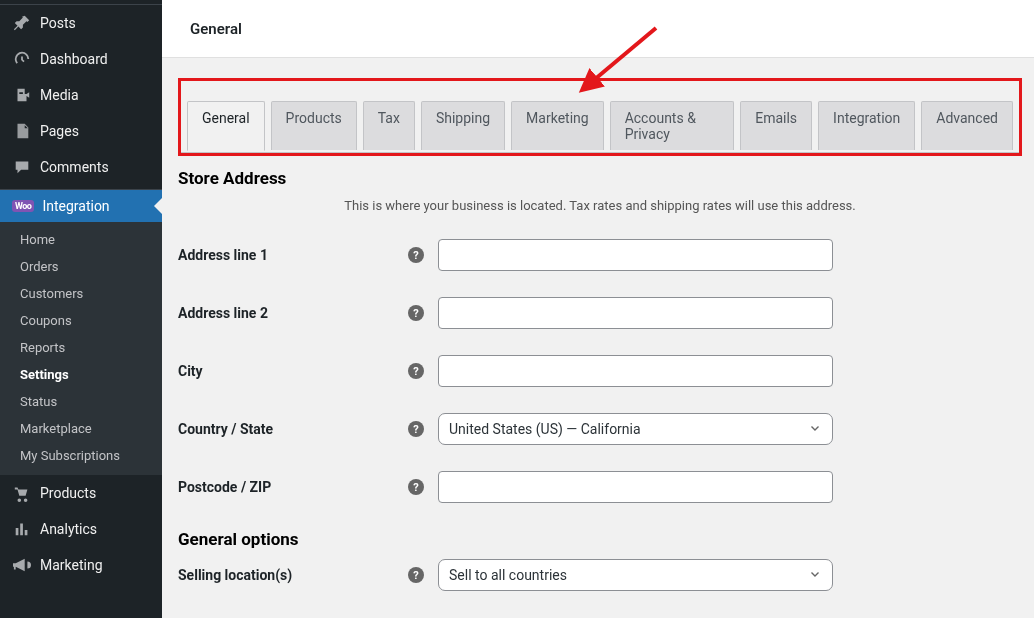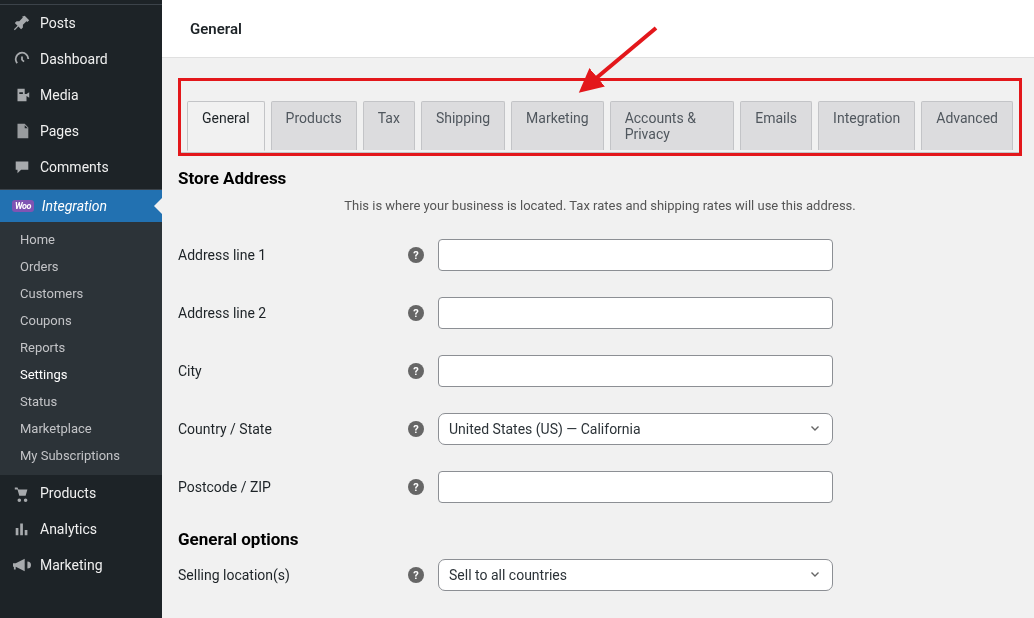--- a/index.html
+++ b/index.html
@@ -32,42 +32,41 @@
     cursor: pointer;
     position: relative;
   }
   .side-item.top { color: #f0f0f0; }
   .side-item .mlabel { flex: 1; }
   .side-item .micon { width: 20px; height: 20px; display:flex; align-items:center; justify-content:center; color:#a7aaad; }
   .side-item.active {
     background: #2271b1;
     color: #fff;
     font-weight: 400;
-    font-style: italic;
   }
   .side-item.active::after {
     content: "";
     position: absolute;
     right: 0;
     top: 50%;
     transform: translateY(-50%);
     border: 8px solid transparent;
     border-right-color: #f1f1f1;
   }
   .side-item.sep { border-top: 1px solid #3c434a; margin-top:4px; }
   .sub-item {
     padding: 6px 12px;
     color: #c3c4c7;
     cursor: pointer;
     font-size: 13px;
     background: #2c3338;
   }
   .sub-item.current {
     color: #fff;
-    font-weight: 400;
+    font-weight: 700;
   }
   .sub-group { padding: 4px 0 6px 8px; background:#2c3338; }
   .woo-badge {
     background: #7f54b3;
     color: #fff;
     font-size: 9px;
     font-weight: 700;
     border-radius: 3px;
     padding: 1px 3px;
     letter-spacing: -0.5px;
@@ -151,21 +150,21 @@
     text-align: center;
   }
   .form-row {
     display: flex;
     align-items: center;
     margin-bottom: 26px;
   }
   .form-label {
     width: 230px;
     font-size: 14px;
-    font-weight: 400;
+    font-weight: 700;
     color: #1d2327;
   }
   .help-icon {
     width: 16px; height: 16px;
     border-radius: 50%;
     background: #666;
     color: #fff;
     font-size: 11px;
     font-weight:700;
     display: inline-flex;

